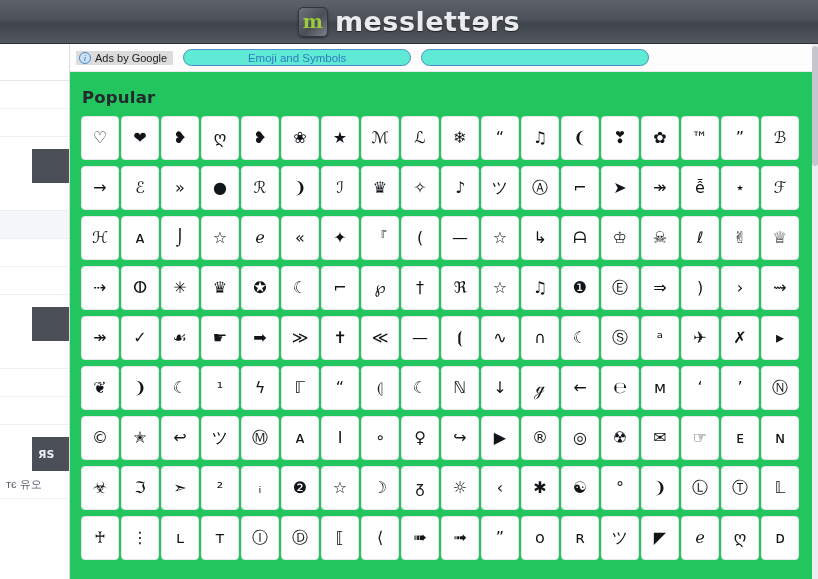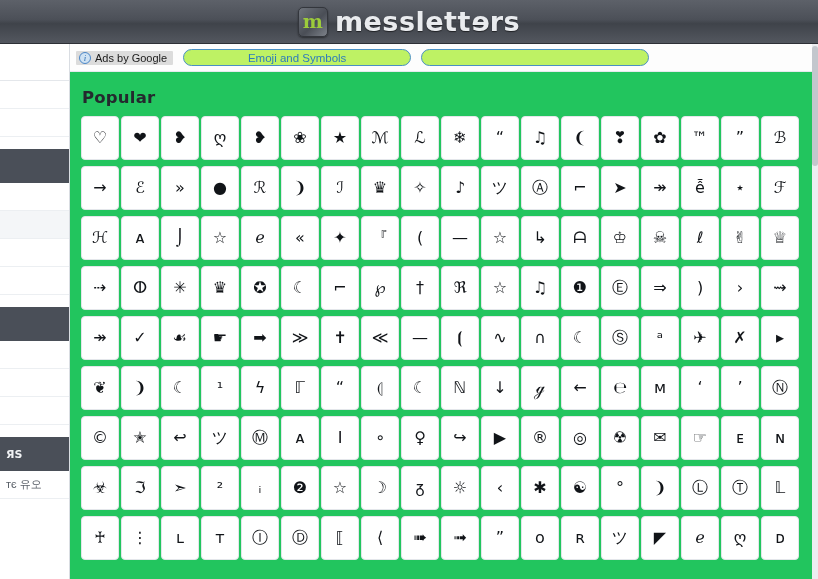--- a/index.html
+++ b/index.html
@@ -53,20 +53,21 @@
   .sb-card {
     background: #ffffff;
     border-bottom: 1px solid #e4e7eb;
     height: 37px;
   }
   .sb-band {
     background: #4a4f58;
     height: 34px;
     display: flex; align-items: center;
     padding-left: 6px;
+    margin-left: 32px;
   }
   .sb-band-label {
     color: #f0f2f4; font-size: 11px; font-weight: bold;
     white-space: nowrap; overflow: hidden;
     font-family: "DejaVu Sans", sans-serif;
   }
   .sb-row {
     height: 28px; border-bottom: 1px solid #eceff2;
     display:flex; align-items:center; padding-left:6px;
     font-size: 11px; color: #5a6068; white-space: nowrap;
@@ -99,21 +100,21 @@
     font-family: "Liberation Serif", serif; font-style: italic;
     background: #cfe2f3;
   }
   .ads-tag-text { font-size: 11px; color: #1a1a1a; white-space: nowrap; }
   .ad-pill {
     flex: none;
     width: 228px; height: 17px;
     border: 1px solid #4a90c4; border-radius: 9px;
     display: flex; align-items: center; justify-content: center;
     color: #2e7cbb; font-size: 11.5px;
-    background: #bef264; white-space: nowrap;
+    background: #5eead4; white-space: nowrap;
   }
 
   
   .main {
     position: absolute; top: 72px; left: 70px;
     width: 748px; height: 507px;
     background: #22c55e;
     overflow: hidden;
   }
   .section-title {

